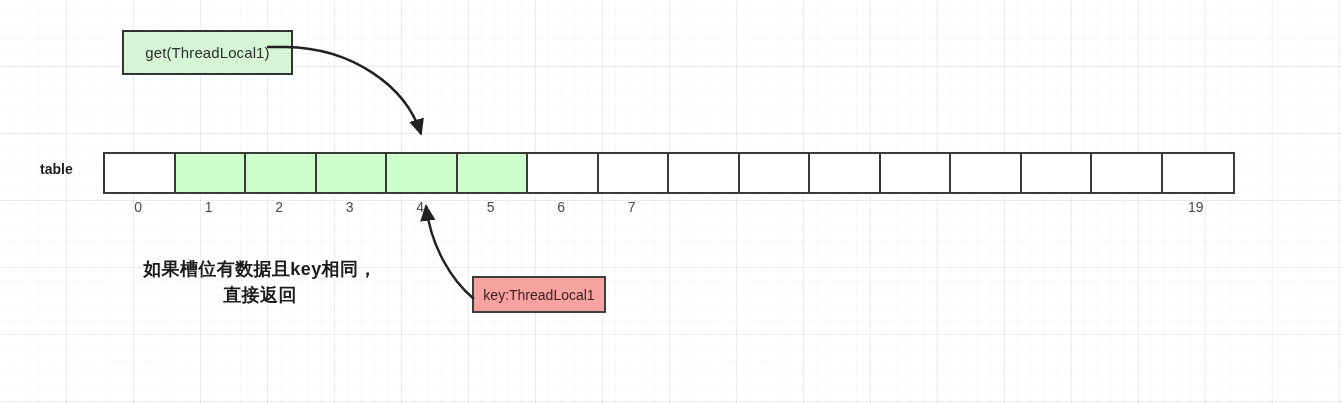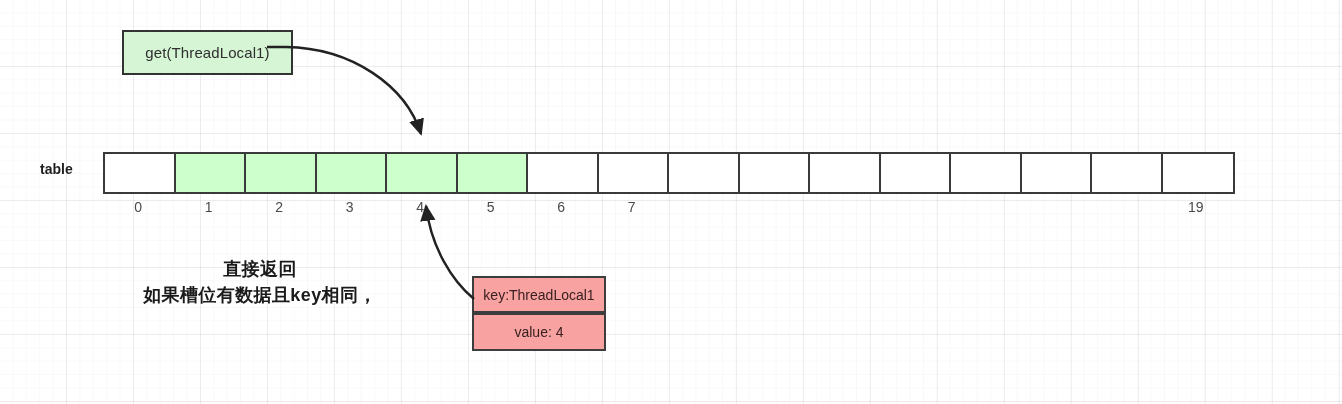--- a/index.html
+++ b/index.html
@@ -149,29 +149,26 @@
       <div class="idx blank"></div>
       <div class="idx blank"></div>
       <div class="idx blank"></div>
       <div class="idx blank"></div>
       <div class="idx blank"></div>
       <div class="idx blank"></div>
       <div class="idx">19</div>
     </div>
 
   <div class="caption">
+    <div>如果槽位有数据且key相同，</div>
     <div>直接返回</div>
-    <div>如果槽位有数据且key相同，</div>
   </div>
 
   <div class="entry-key">
     <span>key:ThreadLocal1</span>
-  </div>
-  <div class="entry-val">
-    <span>value: 4</span>
   </div>
 
   <svg class="arrows" viewBox="0 0 1342 404">
     <defs>
       <marker id="ah" markerWidth="9" markerHeight="9" refX="6.2" refY="3.2" orient="auto" markerUnits="strokeWidth">
         <path d="M0,0 L7,3.2 L0,6.4 z" fill="#222222"></path>
       </marker>
     </defs>
 
     <path d="M267,47 L286,47 C352,48 406,86 421,134" fill="none" stroke="#222222" stroke-width="2.4" marker-end="url(#ah)"></path>

